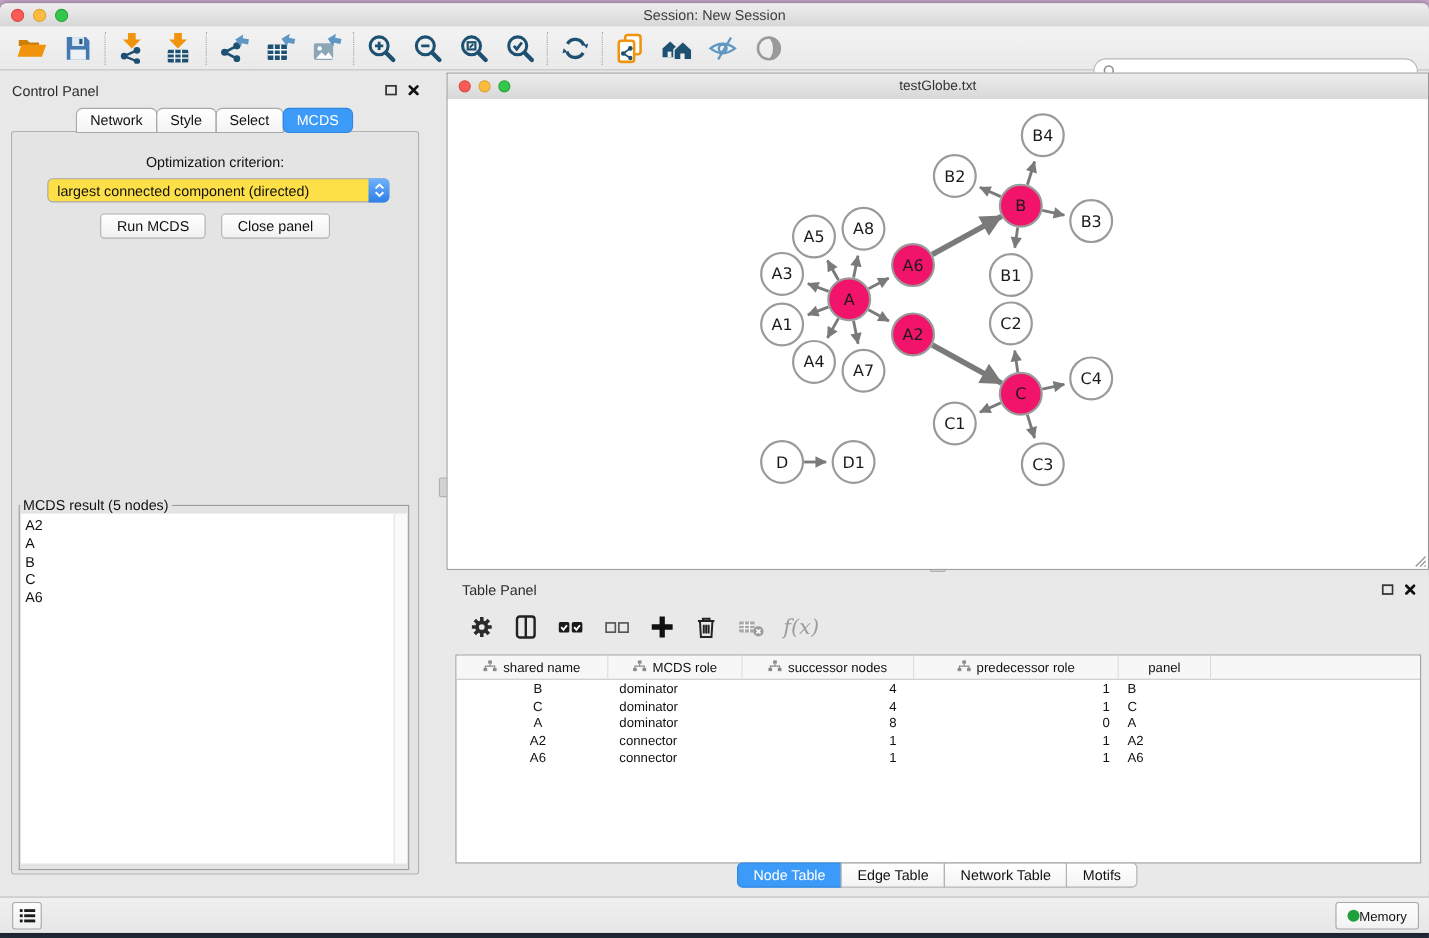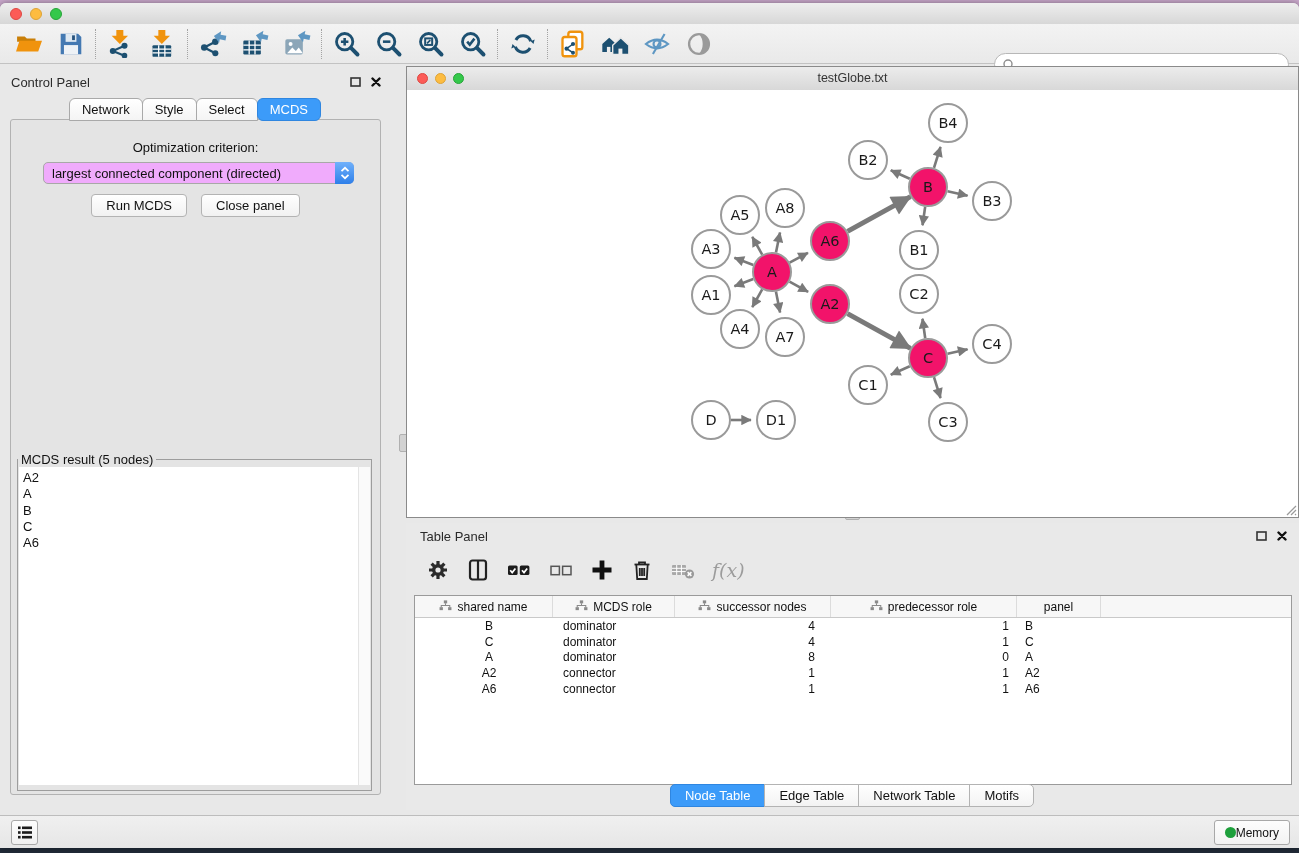--- a/index.html
+++ b/index.html
@@ -34,21 +34,21 @@
   .control-panel{position:absolute;left:0;top:63px;width:391px;bottom:35px;background:#e8e8e8;}
   .cp-title{position:absolute;left:11px;top:9px;}
   .cp-ctls{position:absolute;right:8px;top:9px;display:flex;gap:7px;}
   .cp-tabs{position:absolute;left:0;top:32px;width:100%;display:flex;justify-content:center;}
   .tab{padding:3px 12px;font-size:13px;background:linear-gradient(#ffffff,#f4f4f4);
        border:1px solid #a9a9a9;margin-left:-1px;border-radius:6px 6px 0 0;color:#111;position:relative;z-index:1;}
   .tab.active{background:#3c9bf9;border-color:#2f86e0;color:#fff;border-radius:6px;}
   .cp-box{position:absolute;left:10px;right:10px;top:53px;bottom:18px;background:#e4e4e4;
           border:1px solid #b2b2b2;border-radius:3px;}
   .opt-label{position:absolute;left:0;right:0;top:20px;text-align:center;font-size:13px;color:#111;}
-  .dropdown{position:absolute;left:32px;right:26px;top:42px;height:22px;background:#f0abfc;
+  .dropdown{position:absolute;left:32px;right:26px;top:42px;height:22px;background:#fde047;
             border:1px solid #a8a8a8;border-radius:5px;display:flex;align-items:center;box-sizing:border-box;}
   .dropdown .val{flex:1;font-size:13px;padding-left:8px;color:#111;white-space:nowrap;}
   .stepper{width:19px;height:22px;margin:-1px -1px -1px 0;border-radius:0 5px 5px 0;
            background:linear-gradient(#70b1fb,#2e7fe9);display:flex;align-items:center;justify-content:center;}
   .btn-row{position:absolute;left:0;right:0;top:74px;display:flex;justify-content:center;gap:14px;}
   .mac-btn{font-size:13px;color:#111;background:linear-gradient(#ffffff,#f1f1f1);
            border:1px solid #b3b3b3;border-radius:4px;padding:3px 14px;}
   fieldset.mcds{position:absolute;left:6px;right:8px;top:332px;bottom:3px;border:1px solid #9d9d9d;
                 margin:0;padding:0;border-radius:0;}
   fieldset.mcds legend{font-size:13px;color:#111;margin-left:0;padding:0 3px;}
@@ -109,20 +109,21 @@
 <div class="desktop-bottom"></div>
 
 <div class="window">
 
   <div class="titlebar">
     <div class="lights">
       <span class="light red"></span>
       <span class="light yellow"></span>
       <span class="light green"></span>
     </div>
+    <div class="title">Session: New Session</div>
   </div>
 
   <div class="toolbar">
     <div style="width:8px"></div>
     <div class="tbtn">
       <svg width="30" height="26" viewBox="0 0 26 24">
         <path d="M2 5 h7 l2 2 h8 v3 H2 z" fill="#c97f08"></path>
         <path d="M1 19 L4.2 9 H25 L21.5 19 Z" fill="#f0930d"></path>
       </svg>
     </div>

